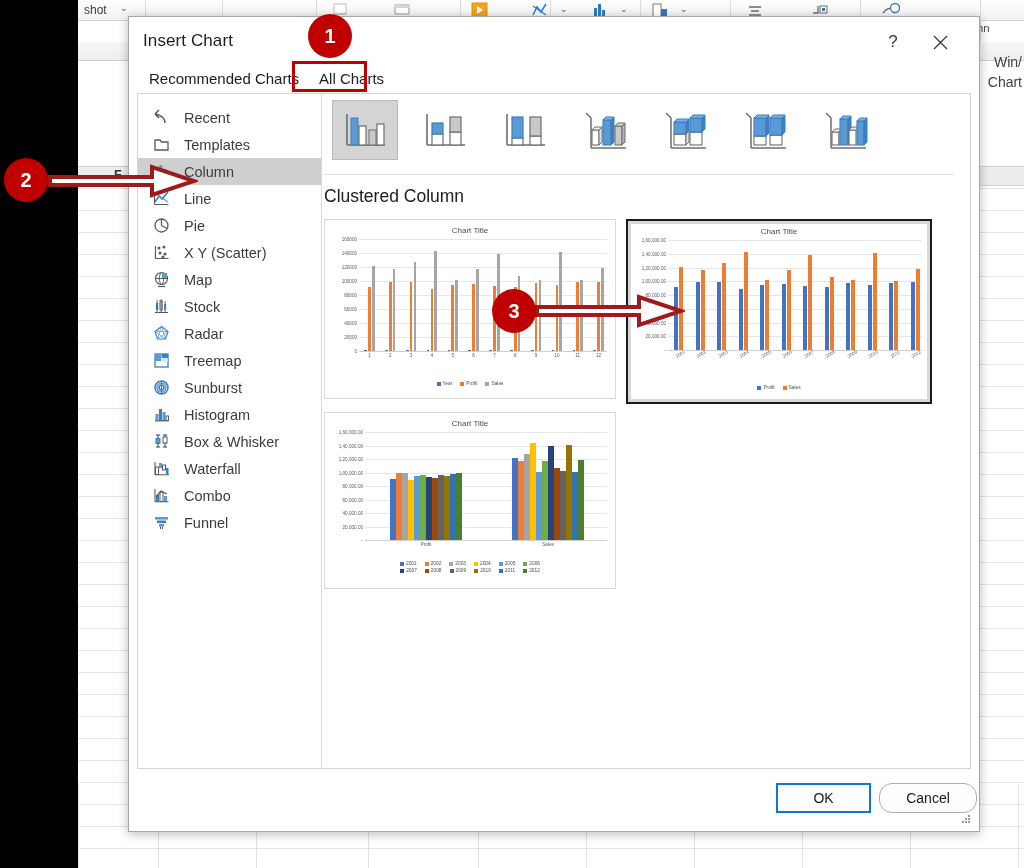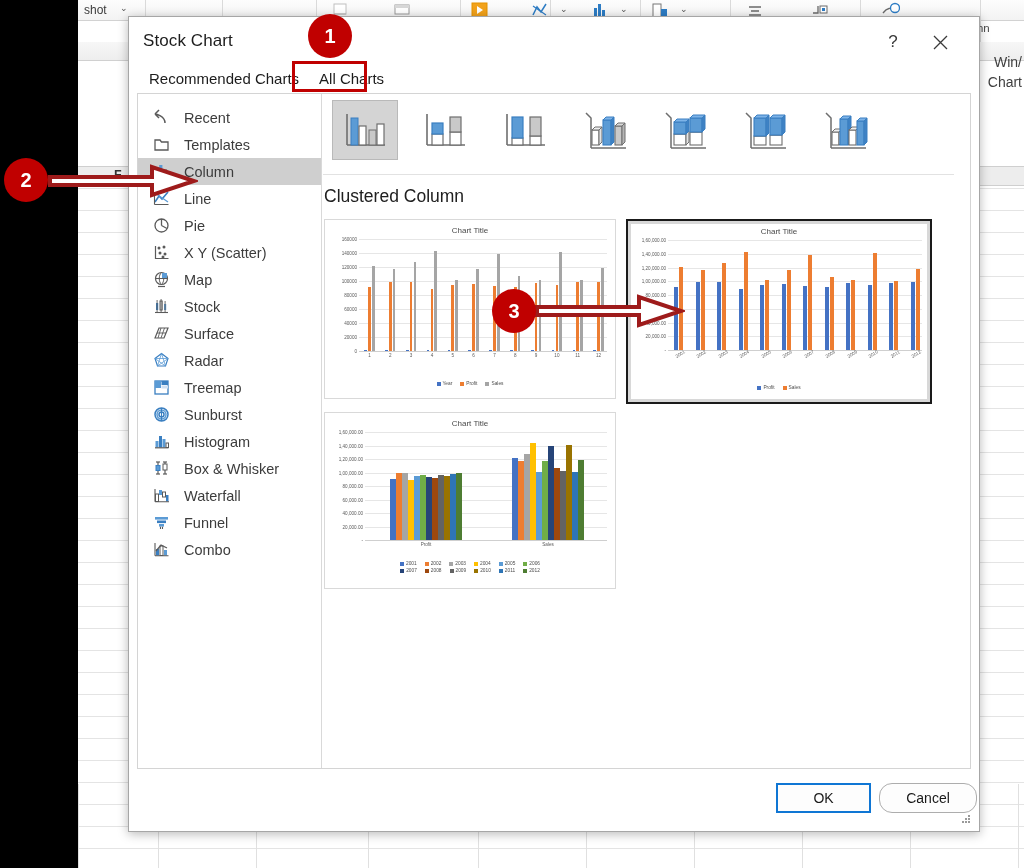--- a/index.html
+++ b/index.html
@@ -219,21 +219,21 @@
     <div class="ribbon-lbl2" style="left:915px;">Line</div>
     <div class="ribbon-lbl2" style="left:950px;">Column</div>
     <div class="ribbon-lbl2" style="left:237px;">Recommended</div>
     <div class="edge-lbl" style="top:54px;">Win/</div>
     <div class="edge-lbl" style="top:74px;">Chart</div>
   </div>
 
 <div id="dialog">
 
   <div class="dlg-title-bar">
-    <div class="dlg-title">Stock Chart</div>
+    <div class="dlg-title">Insert Chart</div>
     <div class="dlg-help">?</div>
     <div class="dlg-close">
       <svg width="17" height="17" viewBox="0 0 17 17">
           <path d="M2 2 L15 15 M15 2 L2 15" stroke="#3a3a3a" stroke-width="1.3" fill="none"></path>
         </svg>
     </div>
   </div>
 
   <div class="tabs">
     <div class="tab" id="tab0" style="left: 4px;">Recommended Charts</div>
@@ -320,29 +320,20 @@
               <rect x="12" y="7" width="2.2" height="6" fill="#5b9bd5"></rect>
               <path d="M5.1 3 L5.1 15 M9.1 2 L9.1 15 M13.1 4 L13.1 15" fill="none" stroke="#5a5a5a" stroke-width="0.9"></path>
               <path d="M3 15.5 L16 15.5" fill="none" stroke="#5a5a5a" stroke-width="1.1"></path>
             </svg>
           </span>
           <span class="cl">Stock</span>
         </div>
         <div class="cat">
           <span class="ci">
             <svg width="19" height="19" viewBox="0 0 19 19">
-              <path d="M3 14 L7 4 L16 4 L12 14 Z" fill="#fff" stroke="#5a5a5a" stroke-width="1.2"></path>
-              <path d="M5 9 L14 9 M9 4 L6 14 M12.5 4 L9 14" fill="none" stroke="#5a5a5a" stroke-width="0.9"></path>
-            </svg>
-          </span>
-          <span class="cl">Surface</span>
-        </div>
-        <div class="cat">
-          <span class="ci">
-            <svg width="19" height="19" viewBox="0 0 19 19">
               <path d="M9.5 2.5 L16 7.5 L13.5 15 L5.5 15 L3 7.5 Z" fill="#fff" stroke="#3a7fc1" stroke-width="1.2"></path>
               <path d="M9.5 2.5 L13.5 15 M9.5 2.5 L5.5 15 M3 7.5 L16 7.5 M3 7.5 L13.5 15 M16 7.5 L5.5 15" fill="none" stroke="#5b9bd5" stroke-width="0.8"></path>
             </svg>
           </span>
           <span class="cl">Radar</span>
         </div>
         <div class="cat">
           <span class="ci">
             <svg width="19" height="19" viewBox="0 0 19 19">
               <rect x="3" y="3" width="13" height="13" fill="#fff" stroke="#3a7fc1" stroke-width="1.3"></rect>
@@ -398,39 +389,39 @@
               <rect x="10.5" y="6" width="3" height="5" fill="#fff" stroke="#5a5a5a" stroke-width="1"></rect>
               <rect x="14" y="9" width="2.5" height="6.5" fill="#3a7fc1"></rect>
               <path d="M3 15.8 L17 15.8 M3 3 L3 15.8" fill="none" stroke="#5a5a5a" stroke-width="1.1"></path>
             </svg>
           </span>
           <span class="cl">Waterfall</span>
         </div>
         <div class="cat">
           <span class="ci">
             <svg width="19" height="19" viewBox="0 0 19 19">
-              <rect x="3" y="4" width="13" height="2.6" fill="#5b9bd5"></rect>
-              <rect x="5" y="7.5" width="9" height="2.6" fill="#3a7fc1"></rect>
-              <rect x="7" y="11" width="5" height="2.6" fill="#5b9bd5"></rect>
-              <path d="M8.5 13.8 L8.5 16 M10.5 13.8 L10.5 16" fill="none" stroke="#5a5a5a" stroke-width="1.1"></path>
-            </svg>
-          </span>
-          <span class="cl">Funnel</span>
-        </div>
-        <div class="cat">
-          <span class="ci">
-            <svg width="19" height="19" viewBox="0 0 19 19">
               <rect x="4" y="9" width="3" height="6.5" fill="#3a7fc1"></rect>
               <rect x="8" y="6" width="3" height="9.5" fill="#fff" stroke="#5a5a5a" stroke-width="1"></rect>
               <rect x="12" y="10" width="3" height="5.5" fill="#5b9bd5"></rect>
               <path d="M4 11 L9 5 L15 8" fill="none" stroke="#5a5a5a" stroke-width="1.3"></path>
               <path d="M3 15.8 L16.5 15.8 M3 3 L3 15.8" fill="none" stroke="#5a5a5a" stroke-width="1.1"></path>
             </svg>
           </span>
           <span class="cl">Combo</span>
+        </div>
+        <div class="cat">
+          <span class="ci">
+            <svg width="19" height="19" viewBox="0 0 19 19">
+              <rect x="3" y="4" width="13" height="2.6" fill="#5b9bd5"></rect>
+              <rect x="5" y="7.5" width="9" height="2.6" fill="#3a7fc1"></rect>
+              <rect x="7" y="11" width="5" height="2.6" fill="#5b9bd5"></rect>
+              <path d="M8.5 13.8 L8.5 16 M10.5 13.8 L10.5 16" fill="none" stroke="#5a5a5a" stroke-width="1.1"></path>
+            </svg>
+          </span>
+          <span class="cl">Funnel</span>
         </div>
       </div>
     <div class="right-pane">
       <div class="typestrip" id="typestrip">
           <div class="tbtn sel" title="Clustered Column">
             <svg width="52" height="44" viewBox="0 0 52 44">
               <path d="M8 6 L8 37" fill="none" stroke="#6e6e6e" stroke-width="1.6"></path>
               <path d="M8 37 L46 37" fill="none" stroke="#6e6e6e" stroke-width="1.6"></path>
               <rect x="12" y="10" width="7" height="27" fill="#5b9bd5" stroke="#3a7fc1" stroke-width="1"></rect>
               <rect x="20" y="18" width="7" height="19" fill="#fff" stroke="#6e6e6e" stroke-width="1.2"></rect>

